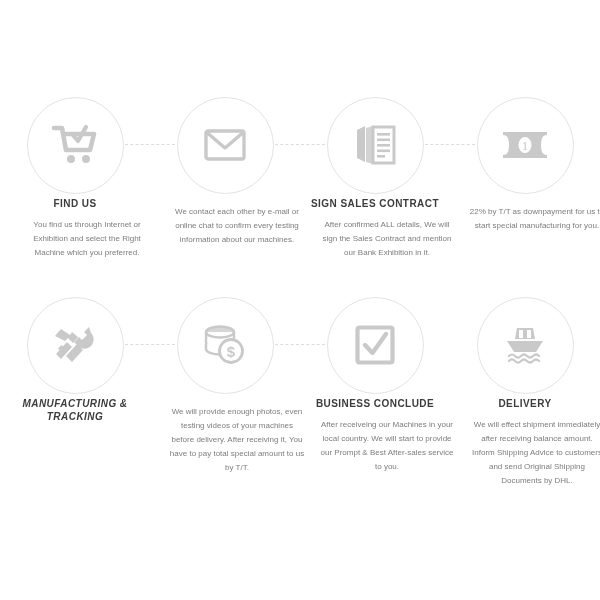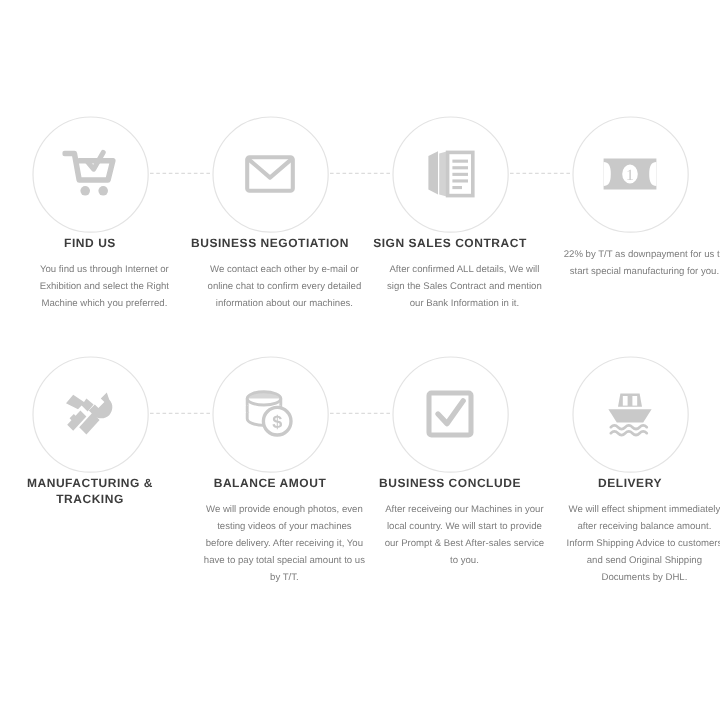--- a/index.html
+++ b/index.html
@@ -88,21 +88,21 @@
   }
   .body-text {
     margin-top: 8px;
     font-size: 8px;
     line-height: 14px;
     color: #7d7d7d;
     text-align: center;
     width: 136px;
     margin-left: 24px;
   }
-  .heading.two-line { line-height: 13px; }
+  .heading.two-line { line-height: 13px; font-style: italic; }
 </style>
 </head>
 <body>
 
 <div class="board">
 
   <div class="row row-top">
 
     <div class="step">
       <div class="circle-wrap">
@@ -127,22 +127,21 @@
         <div class="circle">
           <span>
             <svg width="42" height="32" viewBox="0 0 42 32" fill="none">
               <rect x="2" y="2" width="38" height="28" rx="2" stroke="#c9c9c9" stroke-width="3.4" fill="none"></rect>
               <path d="M3.5 4 L21 19 L38.5 4" stroke="#c9c9c9" stroke-width="3.4" stroke-linecap="round" stroke-linejoin="round" fill="none"></path>
             </svg>
           </span>
         </div>
       </div>
       <div class="connector"></div>
-      <div class="heading">BUSINESS NEGOTIATION</div>
-      <div class="body-text">We contact each other by e-mail or online chat to confirm every detailed information about our machines.</div>
+      <div class="body-text">We contact each other by e-mail or online chat to confirm every testing information about our machines.</div>
     </div>
 
     <div class="step">
       <div class="circle-wrap">
         <div class="circle">
           <span>
             <svg width="44" height="42" viewBox="0 0 44 42" fill="none">
               <path d="M4 6 L12 2 L12 38 L4 34 Z" fill="#c9c9c9"></path>
               <path d="M13 4 L20 2 L20 40 L13 38 Z" fill="#d3d3d3"></path>
               <rect x="20" y="3" width="21" height="36" stroke="#c9c9c9" stroke-width="3" fill="#ffffff"></rect>
@@ -150,21 +149,21 @@
               <rect x="24" y="14.5" width="13" height="2.6" fill="#c9c9c9"></rect>
               <rect x="24" y="20" width="13" height="2.6" fill="#c9c9c9"></rect>
               <rect x="24" y="25.5" width="13" height="2.6" fill="#c9c9c9"></rect>
               <rect x="24" y="31" width="8" height="2.6" fill="#c9c9c9"></rect>
             </svg>
           </span>
         </div>
       </div>
       <div class="connector"></div>
       <div class="heading">SIGN SALES CONTRACT</div>
-      <div class="body-text">After confirmed ALL details, We will sign the Sales Contract and mention our Bank Information in it.</div>
+      <div class="body-text">After confirmed ALL details, We will sign the Sales Contract and mention our Bank Exhibition in it.</div>
     </div>
 
     <div class="step">
       <div class="circle-wrap">
         <div class="circle">
           <span>
             <svg width="46" height="28" viewBox="0 0 46 28" fill="none">
               <path d="M1 1 H45 V27 H1 Z" fill="#c9c9c9"></path>
               <path d="M1 4 C5 4 7 7 7 14 C7 21 5 24 1 24 Z" fill="#ffffff"></path>
               <path d="M45 4 C41 4 39 7 39 14 C39 21 41 24 45 24 Z" fill="#ffffff"></path>
@@ -215,21 +214,20 @@
               <path d="M3 13 V18 C3 21 9.3 23.5 17 23.5 C24.7 23.5 31 21 31 18 V13" fill="#ffffff" stroke="#c9c9c9" stroke-width="2.4"></path>
               <path d="M3 19 V24 C3 27 9.3 29.5 17 29.5 C24.7 29.5 31 27 31 24 V19" fill="#ffffff" stroke="#c9c9c9" stroke-width="2.4"></path>
               <ellipse cx="17" cy="7" rx="14" ry="5.5" fill="none" stroke="#c9c9c9" stroke-width="2.4"></ellipse>
               <circle cx="28" cy="26" r="11.5" fill="#ffffff" stroke="#c9c9c9" stroke-width="2.8"></circle>
               <text x="28" y="31.5" font-family="Liberation Sans, sans-serif" font-size="15" font-weight="bold" fill="#c9c9c9" text-anchor="middle">$</text>
             </svg>
           </span>
         </div>
       </div>
       <div class="connector"></div>
-      <div class="heading">BALANCE AMOUT</div>
       <div class="body-text">We will provide enough photos, even testing videos of your machines before delivery. After receiving it, You have to pay total special amount to us by T/T.</div>
     </div>
 
     <div class="step">
       <div class="circle-wrap">
         <div class="circle">
           <span>
             <svg width="40" height="40" viewBox="0 0 40 40" fill="none">
               <rect x="2.5" y="2.5" width="35" height="35" rx="2" stroke="#c9c9c9" stroke-width="4.2" fill="none"></rect>
               <path d="M10 20 L17.5 28 L31 9" stroke="#c9c9c9" stroke-width="4.4" stroke-linecap="round" stroke-linejoin="round" fill="none"></path>

